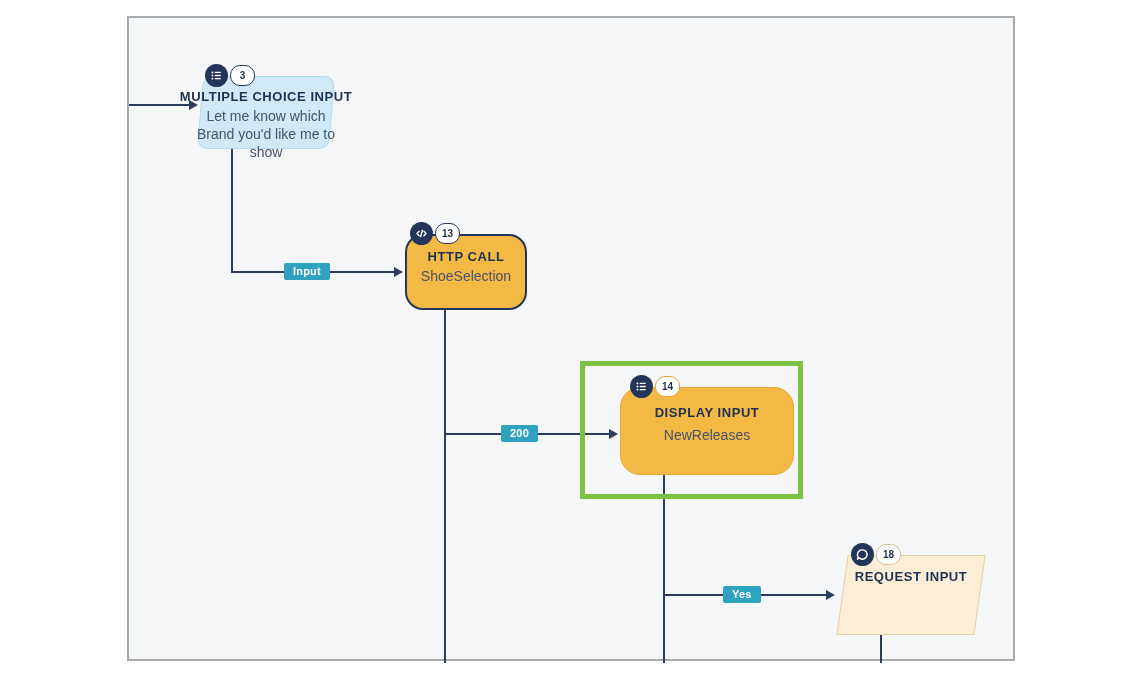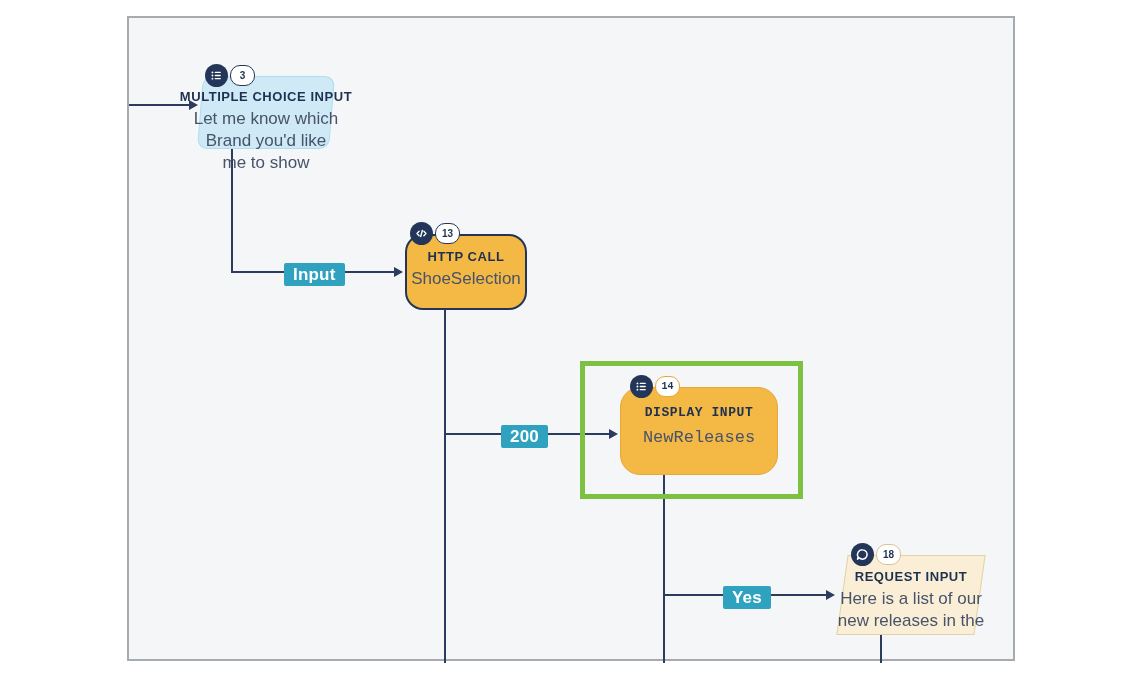--- a/index.html
+++ b/index.html
@@ -6,39 +6,39 @@
   .stage{position:relative;width:1122px;height:675px;background:#ffffff;overflow:hidden;}
   .canvas{position:absolute;left:127px;top:16px;width:888px;height:645px;
           background:#f5f6f8;border:2px solid #a8abae;box-sizing:border-box;}
 
   
   .line{position:absolute;background:#2b3c5e;z-index:1;}
   .arrow{position:absolute;width:0;height:0;border-top:5px solid transparent;
          border-bottom:5px solid transparent;border-left:9px solid #2b3c5e;z-index:1;}
 
   
-  .clabel{position:absolute;background:#2fa2c0;color:#ffffff;font-size:17px;font-weight:bold;
+  .clabel{position:absolute;background:#2fa2c0;color:#ffffff;font-size:11px;font-weight:bold;
           border-radius:2px;padding:3px 9px;z-index:2;line-height:1;letter-spacing:.2px;}
 
   
   .selection{position:absolute;left:451px;top:343px;width:223px;height:138px;
              border:5px solid #7cc142;box-sizing:border-box;z-index:2;}
 
   
   .node{position:absolute;z-index:3;}
   .shape{position:absolute;inset:0;box-sizing:border-box;}
   .shape.blue{background:#cfe9f6;border:1.5px solid #aeddf0;border-radius:10px;transform:skewX(-4.7deg);}
   .shape.orange-bordered{background:#f4b844;border:2.5px solid #233659;border-radius:18px;}
   .shape.orange{background:#f4b844;border:1.5px solid #e7a73b;border-radius:20px;}
   .shape.cream{background:#faefd6;border:1px solid #e3d1a5;transform:skewX(-8deg);}
 
   .content{position:absolute;top:0;bottom:0;display:flex;flex-direction:column;align-items:center;
            text-align:center;z-index:2;}
   .ntype{font-size:13px;font-weight:bold;letter-spacing:.55px;color:#1e3150;white-space:nowrap;}
-  .ntext{font-size:17px;color:#47536b;line-height:1.28;margin-top:4px;}
+  .ntext{font-size:14px;color:#47536b;line-height:1.28;margin-top:4px;}
 
   .icon-circle{position:absolute;left:5px;top:-12px;width:23px;height:23px;border-radius:50%;
                background:#233659;display:flex;align-items:center;justify-content:center;z-index:3;}
   .badge{position:absolute;left:30px;top:-11px;height:19px;min-width:13px;padding:0 5px;
          background:#ffffff;border:1.5px solid #233659;border-radius:10px;color:#1e3150;
          font-size:10px;font-weight:bold;display:flex;align-items:center;justify-content:center;
          box-sizing:content-box;z-index:3;}
   .badge.amber{border-color:#e7a73b;}
   .badge.tan{border-color:#d9c294;}
 </style>
@@ -98,21 +98,21 @@
             <path d="M13.4 7.2 L10.6 16.8"></path>
         </svg>
       </div>
       <div class="badge">13</div>
       <div class="content" style="left:0;right:0;padding-top:15px;">
         <div class="ntype">HTTP CALL</div>
         <div class="ntext" style="">ShoeSelection</div>
       </div>
     </div>
 
-    <div class="node" style="left:491px;top:369px;width:158px;height:88px;font-family:Liberation Mono, monospace;">
+    <div class="node" style="left:491px;top:369px;width:174px;height:88px;">
       <div class="shape orange"></div>
       <div class="icon-circle" style="left:10px;">
         <svg width="15" height="15" viewBox="0 0 24 24">
           <circle cx="5.5" cy="7" r="1.5" fill="#fff"></circle>
             <rect x="9" y="5.9" width="10" height="2.2" rx="1.1" fill="#fff"></rect>
           <circle cx="5.5" cy="12" r="1.5" fill="#fff"></circle>
             <rect x="9" y="10.9" width="10" height="2.2" rx="1.1" fill="#fff"></rect>
           <circle cx="5.5" cy="17" r="1.5" fill="#fff"></circle>
             <rect x="9" y="15.9" width="10" height="2.2" rx="1.1" fill="#fff"></rect>
         </svg>
@@ -127,18 +127,17 @@
     <div class="node" style="left:713px;top:537px;width:138px;height:80px;">
       <div class="shape cream"></div>
       <div class="icon-circle" style="left:9px;">
         <svg width="15" height="15" viewBox="0 0 24 24" fill="none" stroke="#fff" stroke-width="2.4" stroke-linejoin="round">
           <path d="M12 4.6a7.4 7.4 0 1 1-5.2 12.7L4 19.4l1.1-3.5A7.4 7.4 0 0 1 12 4.6z"></path>
         </svg>
       </div>
       <div class="badge tan" style="left:34px;">18</div>
       <div class="content" style="left:-8px;right:-8px;padding-top:14px;">
         <div class="ntype">REQUEST INPUT</div>
-        <div class="ntext">Here is a list of our new releases in the</div>
       </div>
     </div>
 
   </div>
 </div>
 
 </body></html>

